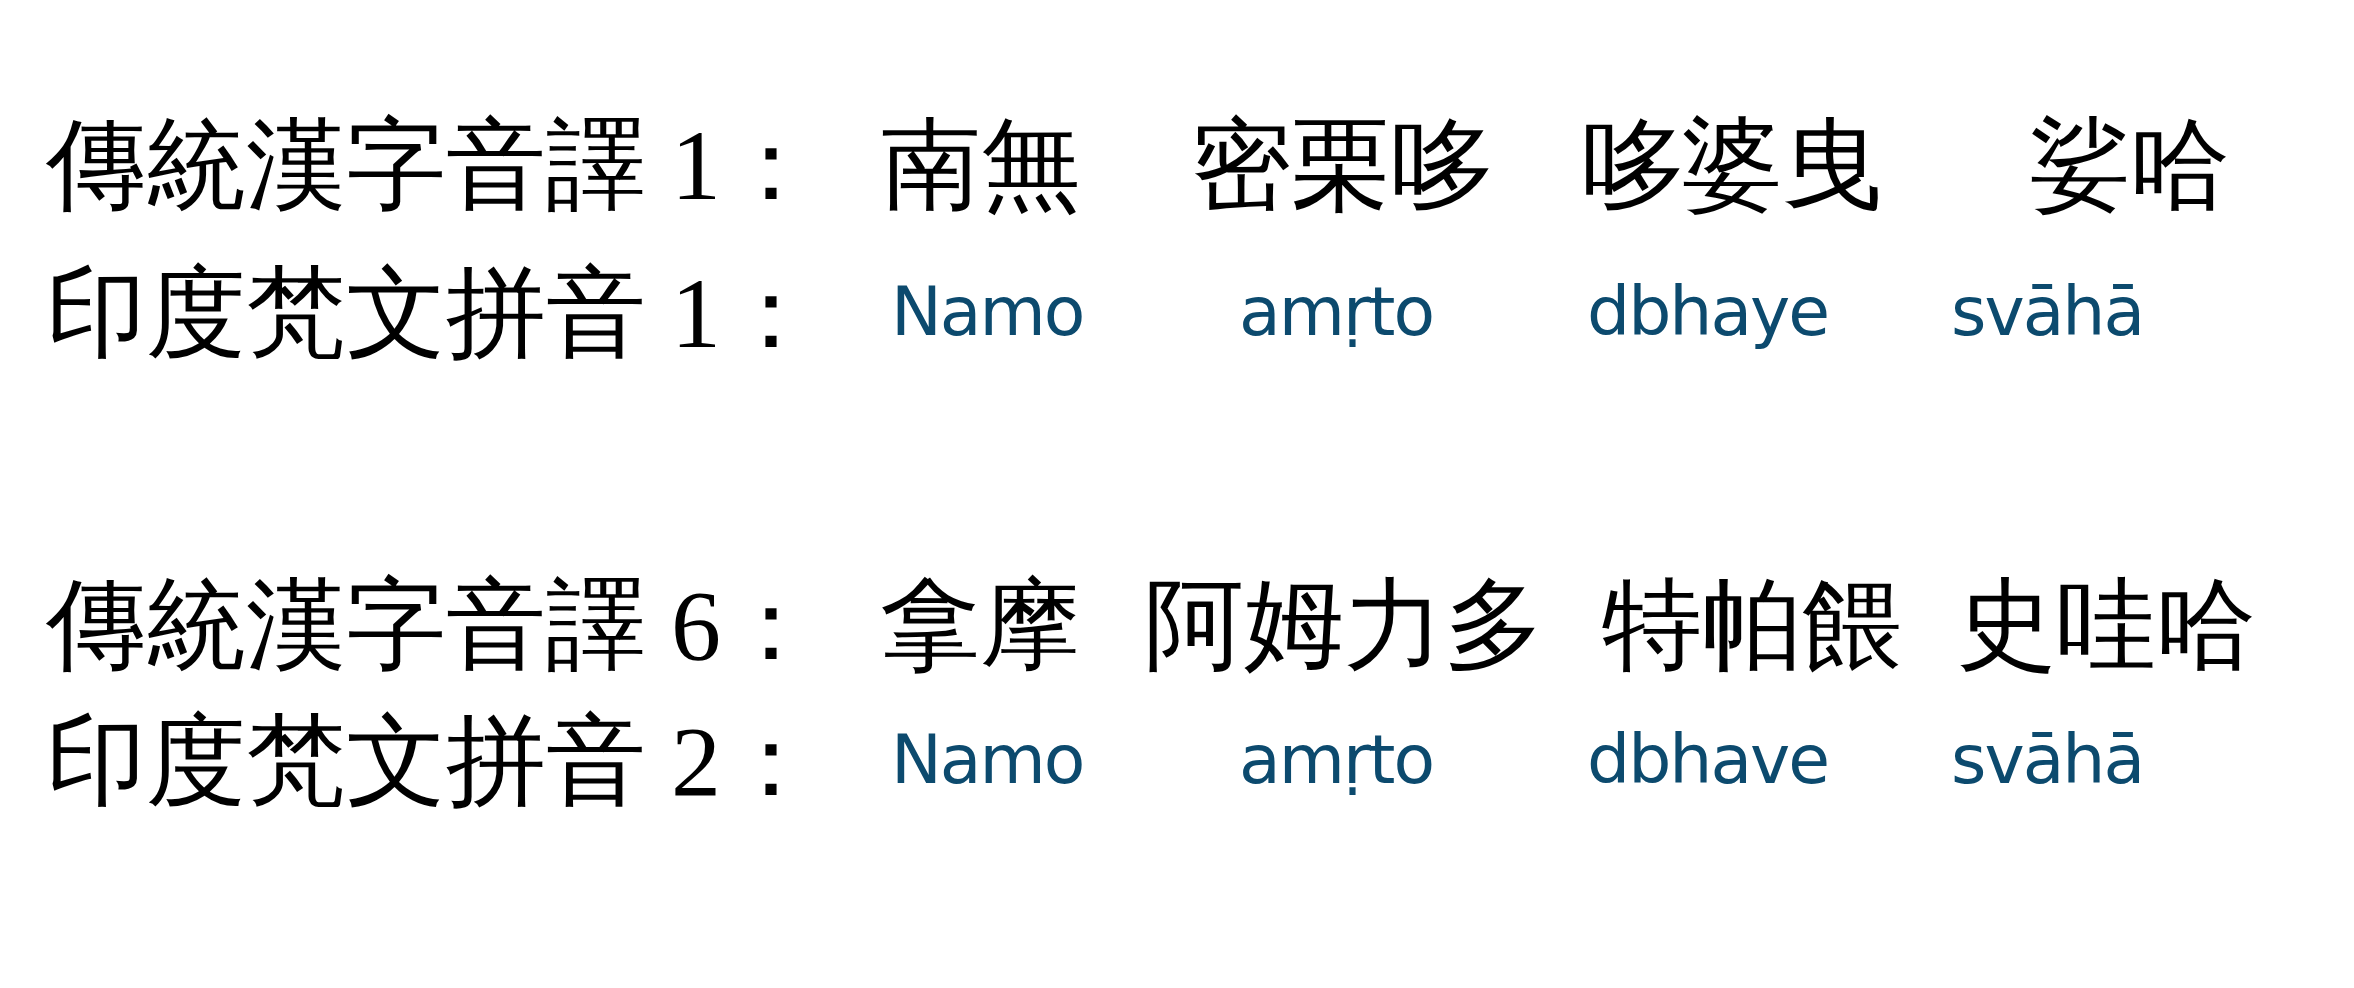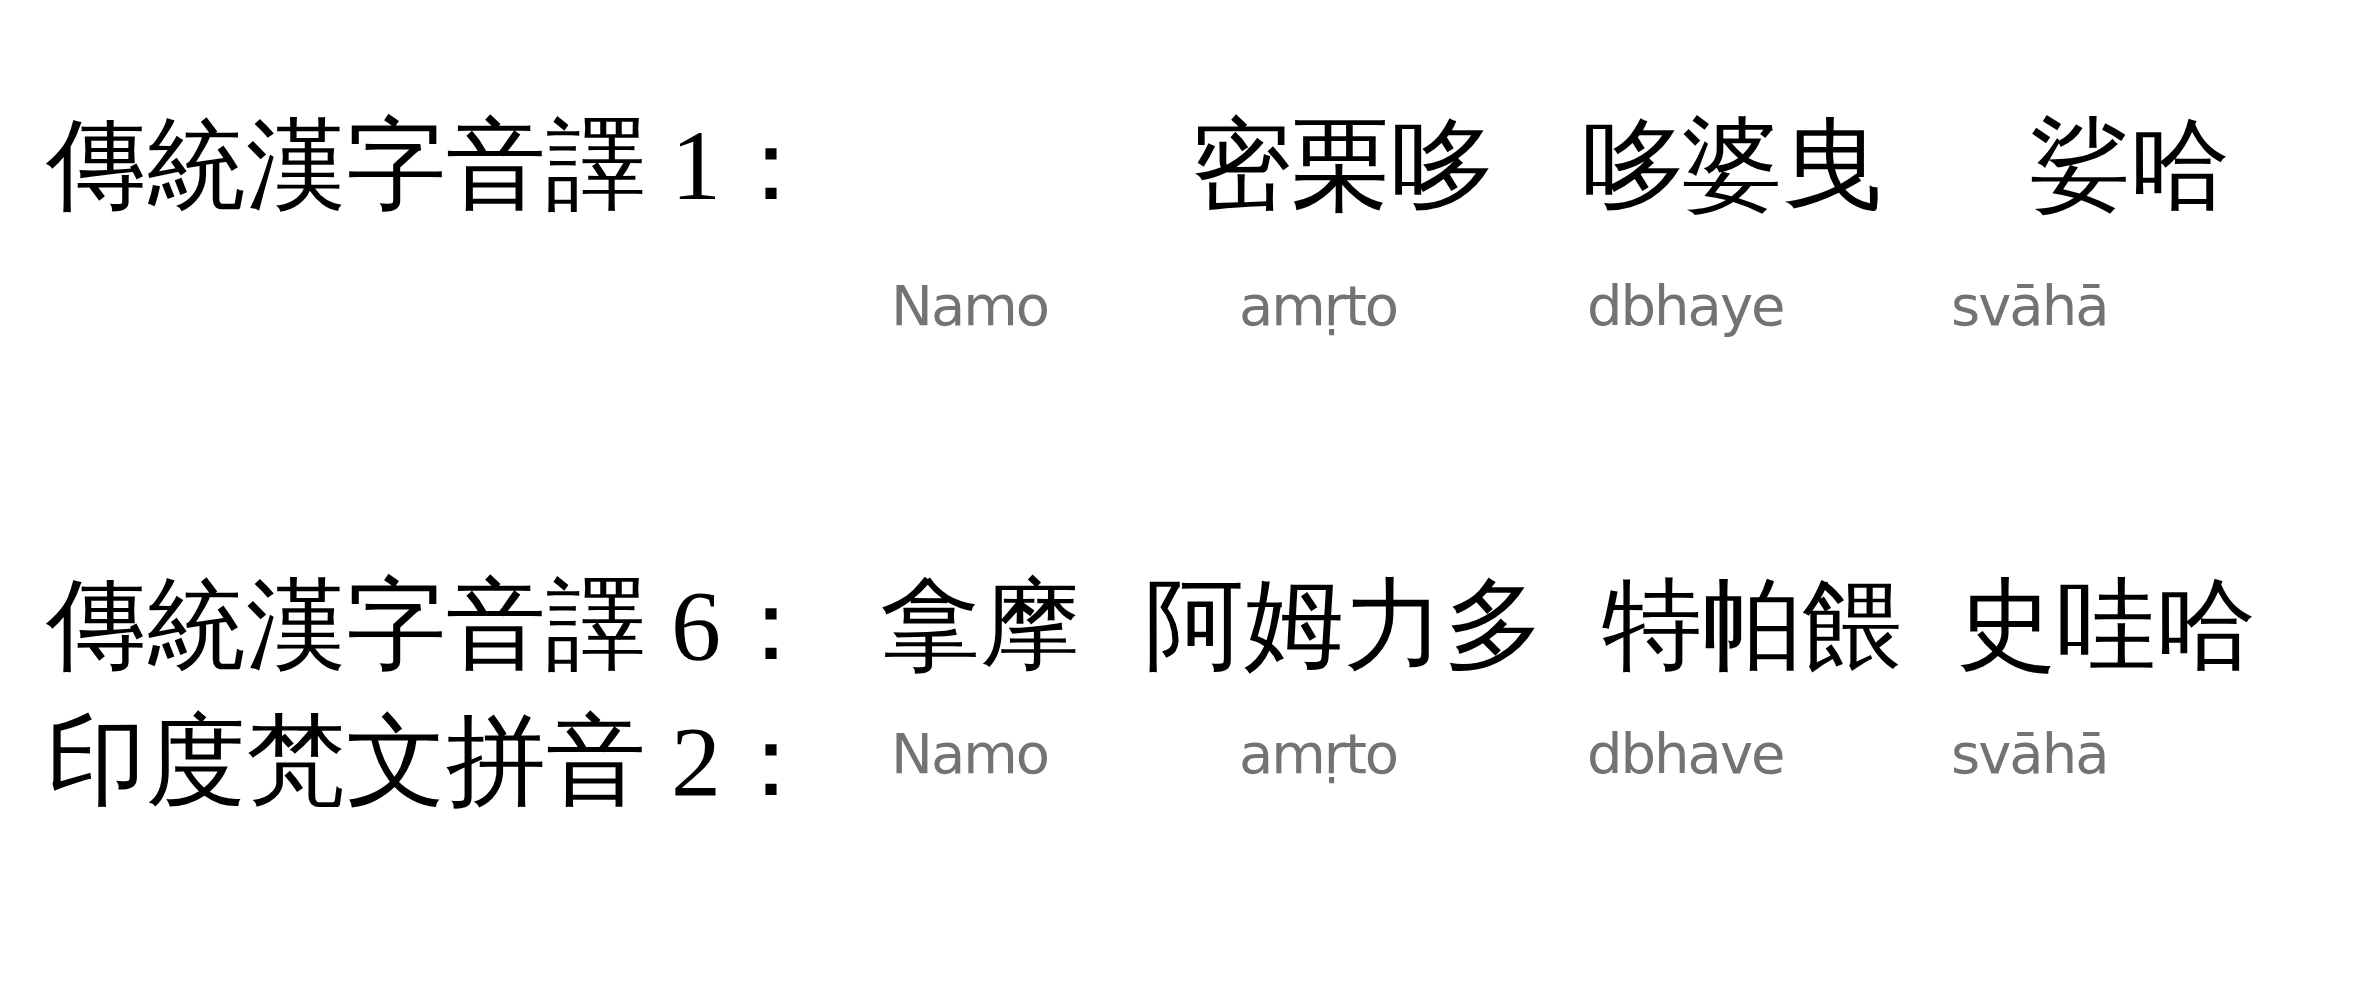--- a/index.html
+++ b/index.html
@@ -26,23 +26,23 @@
   
   .cjk-text {
     font-family: "Liberation Serif", "DejaVu Serif", serif;
     font-size: 100px;
     line-height: 1;
     color: #000000;
   }
   
   .latin-text {
     font-family: "DejaVu Sans", "Liberation Sans", sans-serif;
-    font-size: 56px;
+    font-size: 68px;
     line-height: 1;
-    color: #737373;
+    color: #0c4a6e;
     letter-spacing: -2px;
   }
   .w {
     position: absolute;
     top: 0;
   }
   .latin-row .w.word {
     top: 14px;
   }
   
@@ -75,26 +75,28 @@
   #row-3 .w2 { left: 1581px; text-align: center; }
   #row-3 .w3 { left: 1945px; }
 </style>
 </head>
 <body>
 
 <div id="page">
 
   <div id="row-0" class="row cjk-row">
     <span class="w label cjk-text">傳統漢字音譯 1：</span>
+    <span class="w word w0 cjk-text">南無</span>
     <span class="w word w2 cjk-text">哆婆曳</span>
     <span class="w word w1 cjk-text">密栗哆</span>
     <span class="w word w3 cjk-text">娑哈</span>
   </div>
 
   <div id="row-1" class="row latin-row">
+    <span class="w label cjk-text">印度梵文拼音 1：</span>
     <span class="w word w0 latin-text">Namo</span>
     <span class="w word w1 latin-text">amṛto</span>
     <span class="w word w2 latin-text">dbhaye</span>
     <span class="w word w3 latin-text">svāhā</span>
   </div>
 
   <div id="row-2" class="row cjk-row">
     <span class="w label cjk-text">傳統漢字音譯 6：</span>
     <span class="w word w0 cjk-text">拿摩</span>
     <span class="w word w1 cjk-text">阿姆力多</span>

